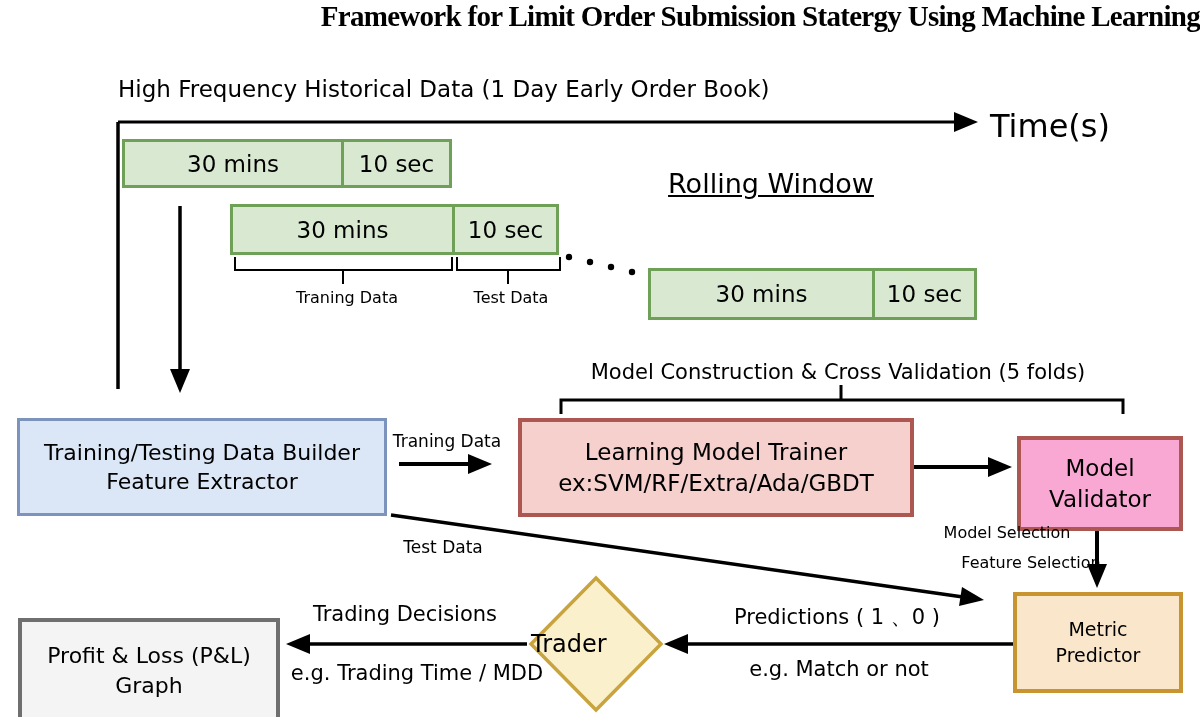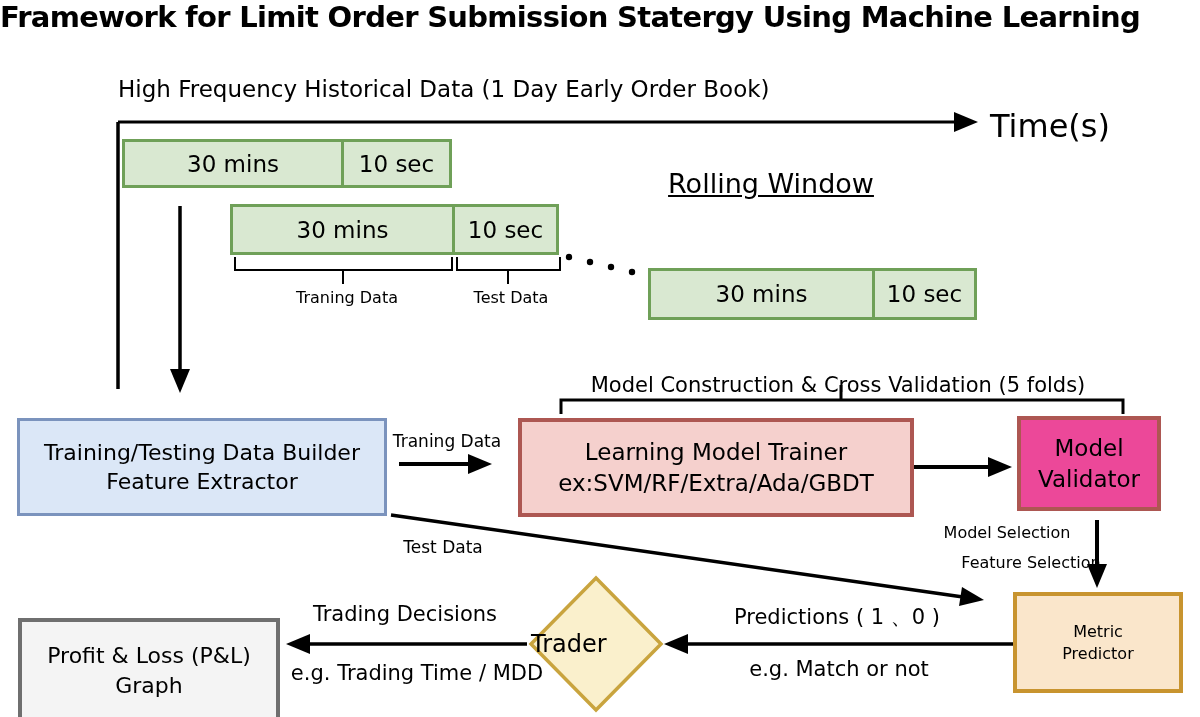--- a/index.html
+++ b/index.html
@@ -4,30 +4,30 @@
 <style>
   html,body { margin:0; padding:0; background:#ffffff; }
   .canvas {
     position:relative; width:1200px; height:717px; overflow:hidden;
     background:#ffffff; font-family:"DejaVu Sans", sans-serif; color:#000;
   }
   * { box-sizing:border-box; }
   .svg-layer { position:absolute; left:0; top:0; width:1200px; height:717px; }
 
   .title {
-    position:absolute; left:0; top:4; width:1200px; text-align:left;
-    font-size:29px; font-weight:bold; letter-spacing:-0.7px; white-space:nowrap;
+    position:absolute; left:0; top:4; width:1200px; text-align:right;
+    font-size:29px; font-weight:bold; letter-spacing:-0.7px; white-space:nowrap;font-family:Liberation Serif, serif;
   }
   .lbl { position:absolute; white-space:nowrap; }
   .lbl.c { transform:translateX(-50%); text-align:center; }
 
   .hf-label       { left:118px; top:76px;  font-size:23px; }
   .time-label     { left:990px; top:107px; font-size:32px; }
   .rolling-label  { left:771px; top:168px; font-size:27px;text-decoration:underline; }
-  .mc-label       { left:838px; top:373px; font-size:21px; }
+  .mc-label       { left:838px; top:360px; font-size:21px; }
 
   .small-lbl { font-size:16px; }
   .train-small    { left:347px; top:288px; }
   .test-small     { left:511px; top:288px; }
   .edge-train     { left:447px; top:431px; font-size:17px; }
   .edge-test      { left:443px; top:537px; font-size:17px; }
   .model-sel      { left:1007px; top:523px; }
   .feat-sel       { left:1007px; top:553px;margin-left:24px; }
 
   .big-edge { font-size:21px; }
@@ -48,24 +48,24 @@
 
   .box {
     position:absolute; display:flex; flex-direction:column;
     align-items:center; justify-content:center; text-align:center;
     line-height:1.32; white-space:nowrap;
   }
   .builder   { left:17px;   top:418px; width:370px; height:98px;
                background:#dbe7f7; border:3px solid #7b93bd; font-size:22px; }
   .trainer   { left:505px;  top:418px; width:396px; height:99px;
                background:#f5d0cd; border:4px solid #ad5752; font-size:23px;margin-left:13px; }
-  .validator { left:1017px; top:416px; width:144px; height:95px;
-               background:#ec4899; border:4px solid #ad5752; font-size:23px; }
+  .validator { left:1017px; top:436px; width:166px; height:95px;
+               background:#f9a8d4; border:4px solid #ad5752; font-size:23px; }
   .metric    { left:1013px; top:592px; width:170px; height:101px;
-               background:#fae6cb; border:4px solid #c8942f; font-size:16px; }
+               background:#fae6cb; border:4px solid #c8942f; font-size:19px; }
   .pnl       { left:18px;   top:592px; width:262px; height:105px;
                background:#f4f4f4; border:4px solid #6f6f6f; font-size:22px;margin-top:26px; }
 
   .trader-label {
     position:absolute; left:531px; top:630px; width:130px; 
     font-size:24px;
   }
 </style>
 </head>
 <body>

